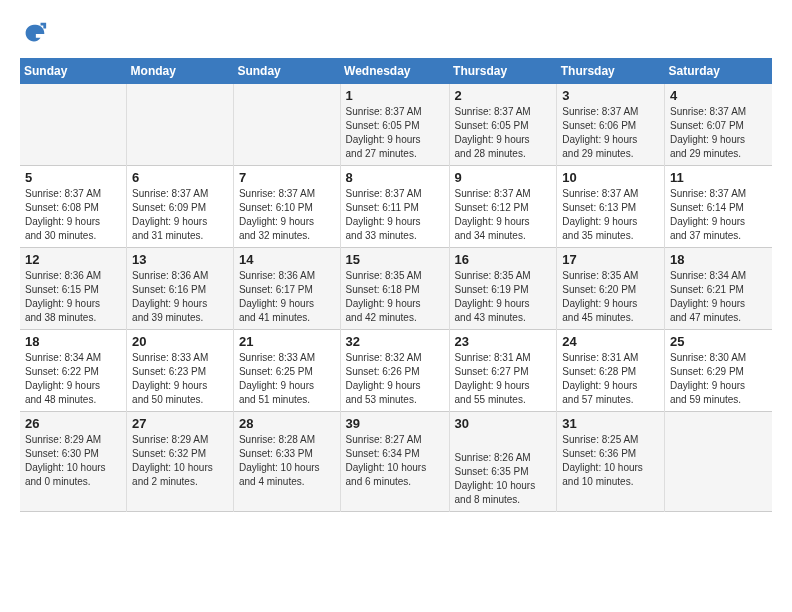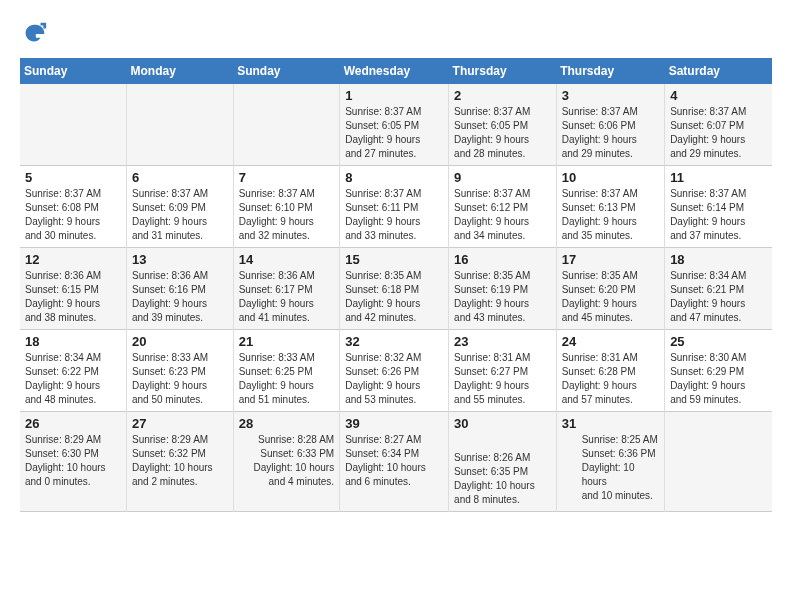--- a/index.html
+++ b/index.html
@@ -316,42 +316,42 @@
         </td>
         <td>
           <div class="day-number">27</div>
           <div class="day-info" style="white-space: pre-line;">Sunrise: 8:29 AM
 Sunset: 6:32 PM
 Daylight: 10 hours
 and 2 minutes.</div>
         </td>
         <td>
           <div class="day-number">28</div>
-          <div class="day-info" style="white-space: pre-line; text-align: right;">Sunrise: 8:28 AM
+          <div class="day-info" style="white-space: pre-line;">Sunrise: 8:28 AM
 Sunset: 6:33 PM
 Daylight: 10 hours
 and 4 minutes.</div>
         </td>
         <td>
           <div class="day-number">39</div>
           <div class="day-info" style="white-space: pre-line;">Sunrise: 8:27 AM
 Sunset: 6:34 PM
 Daylight: 10 hours
 and 6 minutes.</div>
         </td>
         <td>
           <div class="day-number">30</div>
           <div class="day-info" style="white-space: pre-line; margin-top: 20px;">Sunrise: 8:26 AM
 Sunset: 6:35 PM
 Daylight: 10 hours
 and 8 minutes.</div>
         </td>
         <td>
           <div class="day-number">31</div>
-          <div class="day-info" style="white-space: pre-line; margin-left: 20px;">Sunrise: 8:25 AM
+          <div class="day-info" style="white-space: pre-line;">Sunrise: 8:25 AM
 Sunset: 6:36 PM
 Daylight: 10 hours
 and 10 minutes.</div>
         </td>
         <td class="empty-cell"></td>
       </tr>
     </tbody>
 </table>
 
 </body></html>

